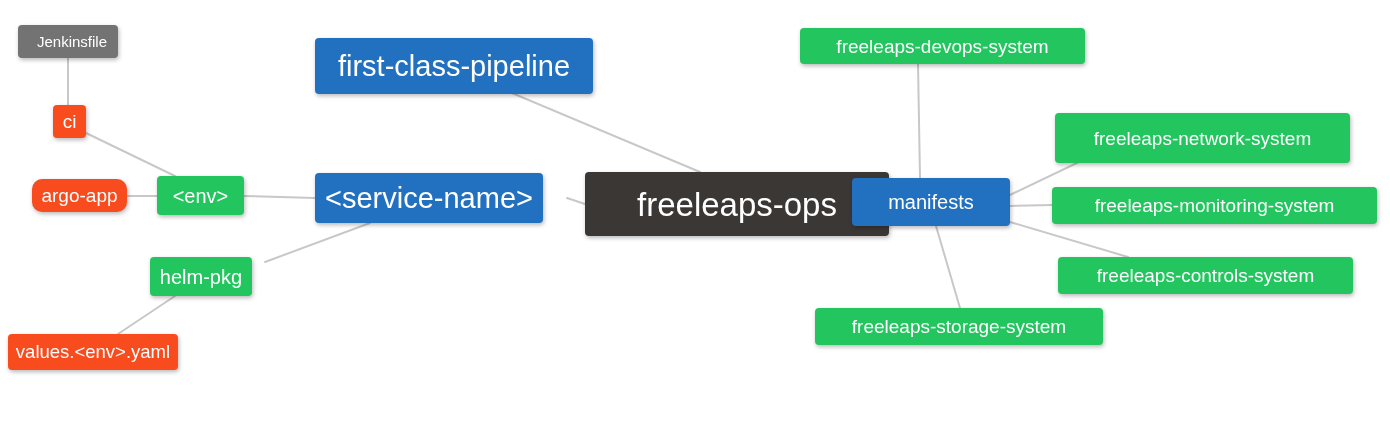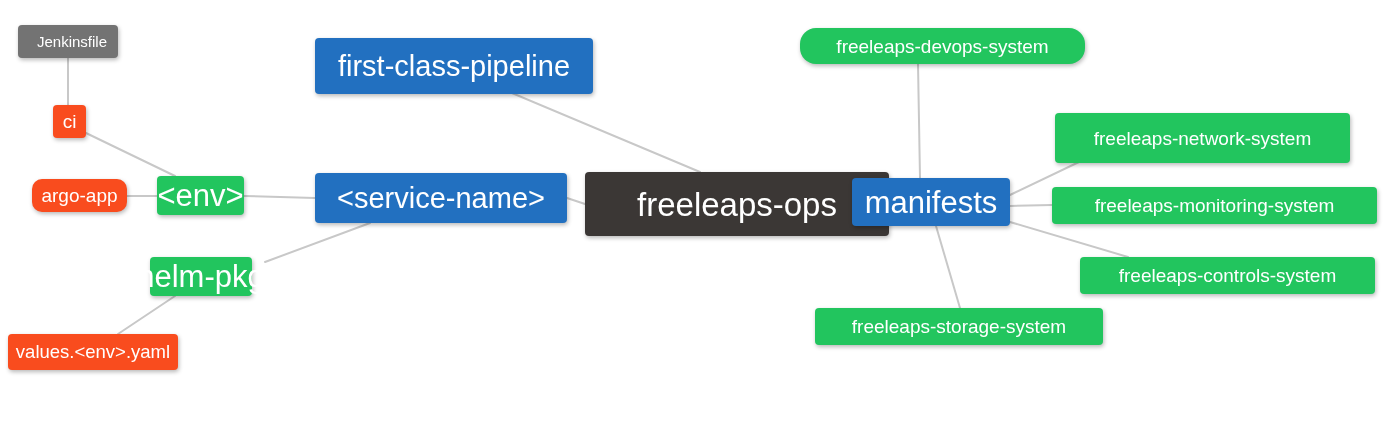--- a/index.html
+++ b/index.html
@@ -37,21 +37,21 @@
     line-height: 1;
     user-select: none;
   }
   .node-label {
     display: block;
     white-space: nowrap;
   }
   
   .tier-root   { font-size: 33px; }
   .tier-big    { font-size: 29px; }
-  .tier-mid    { font-size: 31px; }
+  .tier-mid    { font-size: 20px; }
   .tier-small  { font-size: 19px; }
   .tier-tiny   { font-size: 15px; }
 </style>
 </head>
 <body>
 
 <div id="canvas">
   <svg id="edge-layer" viewBox="0 0 1390 421" xmlns="http://www.w3.org/2000/svg">
       <line x1="585" y1="204" x2="567" y2="198" stroke="#c8c8c8" stroke-width="2" stroke-linecap="round"></line>
       <line x1="841" y1="204" x2="852" y2="202" stroke="#c8c8c8" stroke-width="2" stroke-linecap="round"></line>
@@ -65,21 +65,21 @@
       <line x1="920" y1="178" x2="918" y2="64" stroke="#c8c8c8" stroke-width="2" stroke-linecap="round"></line>
       <line x1="1010" y1="195" x2="1102" y2="151" stroke="#c8c8c8" stroke-width="2" stroke-linecap="round"></line>
       <line x1="1010" y1="206" x2="1052" y2="205" stroke="#c8c8c8" stroke-width="2" stroke-linecap="round"></line>
       <line x1="1010" y1="222" x2="1128" y2="257" stroke="#c8c8c8" stroke-width="2" stroke-linecap="round"></line>
       <line x1="936" y1="226" x2="960" y2="308" stroke="#c8c8c8" stroke-width="2" stroke-linecap="round"></line>
     </svg>
   <div id="node-layer">
       <div class="node tier-root" style="left: 585px; top: 172px; width: 304px; height: 64px; background: rgb(59, 55, 53);">
         <span class="node-label">freeleaps-ops</span>
       </div>
-      <div class="node tier-big" style="left: 315px; top: 173px; width: 252px; height: 50px; background: rgb(34, 112, 192);">
+      <div class="node tier-big" style="left: 315px; top: 173px; width: 228px; height: 50px; background: rgb(34, 112, 192);">
         <span class="node-label">&lt;service-name&gt;</span>
       </div>
       <div class="node tier-mid" style="left: 852px; top: 178px; width: 158px; height: 48px; background: rgb(34, 112, 192);">
         <span class="node-label">manifests</span>
       </div>
       <div class="node tier-big" style="left: 315px; top: 38px; width: 278px; height: 56px; background: rgb(34, 112, 192);">
         <span class="node-label">first-class-pipeline</span>
       </div>
       <div class="node tier-mid" style="left: 157px; top: 176px; width: 87px; height: 39px; background: rgb(34, 197, 94);">
         <span class="node-label">&lt;env&gt;</span>
@@ -92,29 +92,29 @@
       </div>
       <div class="node tier-small" style="left: 8px; top: 334px; width: 170px; height: 36px; background: rgb(249, 76, 30);">
         <span class="node-label" style="font-size: 18.5px;">values.&lt;env&gt;.yaml</span>
       </div>
       <div class="node tier-small" style="left: 53px; top: 105px; width: 33px; height: 33px; background: rgb(249, 76, 30);">
         <span class="node-label">ci</span>
       </div>
       <div class="node tier-tiny" style="left: 18px; top: 25px; width: 100px; height: 33px; background: #737373; padding-left: 8px;">
         <span class="node-label">Jenkinsfile</span>
       </div>
-      <div class="node tier-small" style="left: 800px; top: 28px; width: 285px; height: 36px; background: rgb(34, 197, 94); border-radius: 16px;">
+      <div class="node tier-small" style="left: 800px; top: 28px; width: 285px; height: 36px; background: rgb(34, 197, 94);">
         <span class="node-label">freeleaps-devops-system</span>
       </div>
       <div class="node tier-small" style="left: 1055px; top: 113px; width: 295px; height: 50px; background: rgb(34, 197, 94);">
         <span class="node-label">freeleaps-network-system</span>
       </div>
       <div class="node tier-small" style="left: 1052px; top: 187px; width: 325px; height: 37px; background: rgb(34, 197, 94);">
         <span class="node-label">freeleaps-monitoring-system</span>
       </div>
-      <div class="node tier-small" style="left: 1080px; top: 257px; width: 295px; height: 37px; background: rgb(34, 197, 94);">
+      <div class="node tier-small" style="left: 1058px; top: 257px; width: 295px; height: 37px; background: rgb(34, 197, 94);">
         <span class="node-label">freeleaps-controls-system</span>
       </div>
       <div class="node tier-small" style="left: 815px; top: 308px; width: 288px; height: 37px; background: rgb(34, 197, 94);">
         <span class="node-label">freeleaps-storage-system</span>
       </div>
     </div>
 </div>
 
 </body></html>

